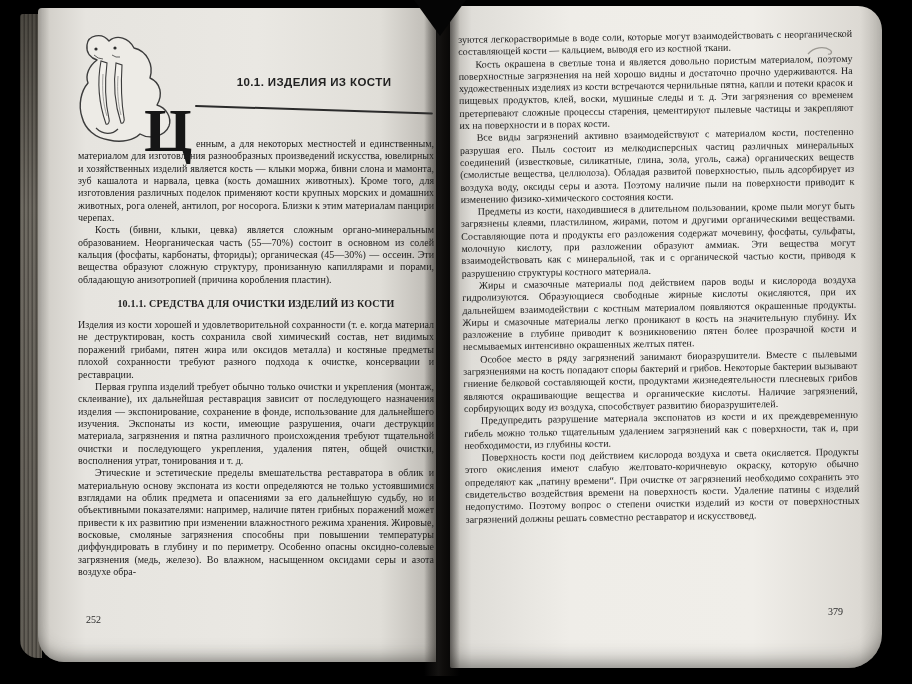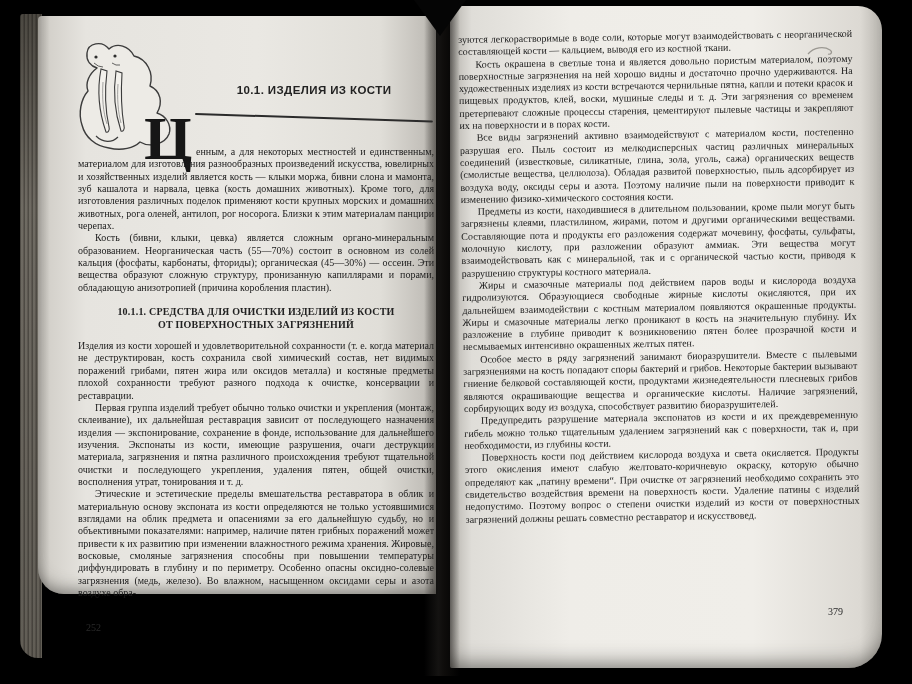--- a/index.html
+++ b/index.html
@@ -4,21 +4,21 @@
 <style>
   html,body{margin:0;padding:0;background:#000;}
   .screen{position:relative;width:912px;height:684px;background:#000;overflow:hidden;
           font-family:"Liberation Serif", serif;color:#1b1b1b;}
 
   
   .fore-edge{position:absolute;left:20px;top:14px;width:22px;height:644px;
     background:repeating-linear-gradient(90deg,#7d7a74 0 1px,#aeaba4 1px 3px,#948f89 3px 4px),
                linear-gradient(to bottom,#6f6c66,#a3a09a 30%,#8e8b85);
     background-blend-mode:multiply;border-radius:3px 0 0 18px;}
-  .page{position:absolute;top:16px;height:578px;}
+  .page{position:absolute;top:8px;height:654px;}
   .page-left{left:38px;width:398px;border-radius:4px 0 0 26px;
     background:linear-gradient(to right,#a5a29c 0,#d4d1cb 3%,#e6e4df 12%,#eae8e3 55%,#e0ded8 86%,#c2bfb9 97%,#8d8a84 100%);
     box-shadow:inset 0 -14px 18px -12px rgba(60,58,54,.7);}
   .page-right{left:450px;top:6px;width:432px;height:662px;border-radius:0 24px 34px 2px;
     background:linear-gradient(to right,#b5b2ac 0,#dfddd8 5%,#efede8 28%,#f0eee9 70%,#dcd9d3 95%,#b8b5af 100%);
     box-shadow:inset 0 -16px 20px -12px rgba(60,58,54,.65);}
   .gutter{position:absolute;left:424px;top:0;width:36px;height:676px;
     background:linear-gradient(to right,rgba(30,28,26,0) 0,rgba(45,42,39,.45) 40%,rgba(18,16,14,.8) 55%,rgba(30,28,26,0) 100%);}
   .gutter-wedge{position:absolute;left:414px;top:0;width:0;height:0;
     border-left:26px solid transparent;border-right:26px solid transparent;border-top:36px solid #050505;}
@@ -74,21 +74,20 @@
       </svg>
     </span>
 
     <div class="dropcap">Ц</div>
 
     <div class="body-left">
       <p class="p-open">енным, а для некоторых местностей и единственным, материалом для изготовления разнообразных произведений искусства, ювелирных и хозяйственных изделий является кость — клыки моржа, бивни слона и мамонта, зуб кашалота и нарвала, цевка (кость домашних животных). Кроме того, для изготовления различных поделок применяют кости крупных морских и домашних животных, рога оленей, антилоп, рог носорога. Близки к этим материалам панцири черепах.</p>
       <p class="indent">Кость (бивни, клыки, цевка) является сложным органо-минеральным образованием. Неорганическая часть (55—70%) состоит в основном из солей кальция (фосфаты, карбонаты, фториды); органическая (45—30%) — оссеин. Эти вещества образуют сложную структуру, пронизанную капиллярами и порами, обладающую анизотропией (причина коробления пластин).</p>
       <div class="section-heading">
         <div>10.1.1. СРЕДСТВА ДЛЯ ОЧИСТКИ ИЗДЕЛИЙ ИЗ КОСТИ</div>
-        <div>ОТ ПОВЕРХНОСТНЫХ ЗАГРЯЗНЕНИЙ</div>
       </div>
       <p>Изделия из кости хорошей и удовлетворительной сохранности (т. е. когда материал не деструктирован, кость сохранила свой химический состав, нет видимых поражений грибами, пятен жира или оксидов металла) и костяные предметы плохой сохранности требуют разного подхода к очистке, консервации и реставрации.</p>
       <p class="indent">Первая группа изделий требует обычно только очистки и укрепления (монтаж, склеивание), их дальнейшая реставрация зависит от последующего назначения изделия — экспонирование, сохранение в фонде, использование для дальнейшего изучения. Экспонаты из кости, имеющие разрушения, очаги деструкции материала, загрязнения и пятна различного происхождения требуют тщательной очистки и последующего укрепления, удаления пятен, общей очистки, восполнения утрат, тонирования и т. д.</p>
       <p class="indent">Этические и эстетические пределы вмешательства реставратора в облик и материальную основу экспоната из кости определяются не только устоявшимися взглядами на облик предмета и опасениями за его дальнейшую судьбу, но и объективными показателями: например, наличие пятен грибных поражений может привести к их развитию при изменении влажностного режима хранения. Жировые, восковые, смоляные загрязнения способны при повышении температуры диффундировать в глубину и по периметру. Особенно опасны оксидно-солевые загрязнения (медь, железо). Во влажном, насыщенном оксидами серы и азота воздухе обра-</p>
     </div>
 
     <div class="pageno pageno-left">252</div>
   </div>
 
   <div class="page page-right">

